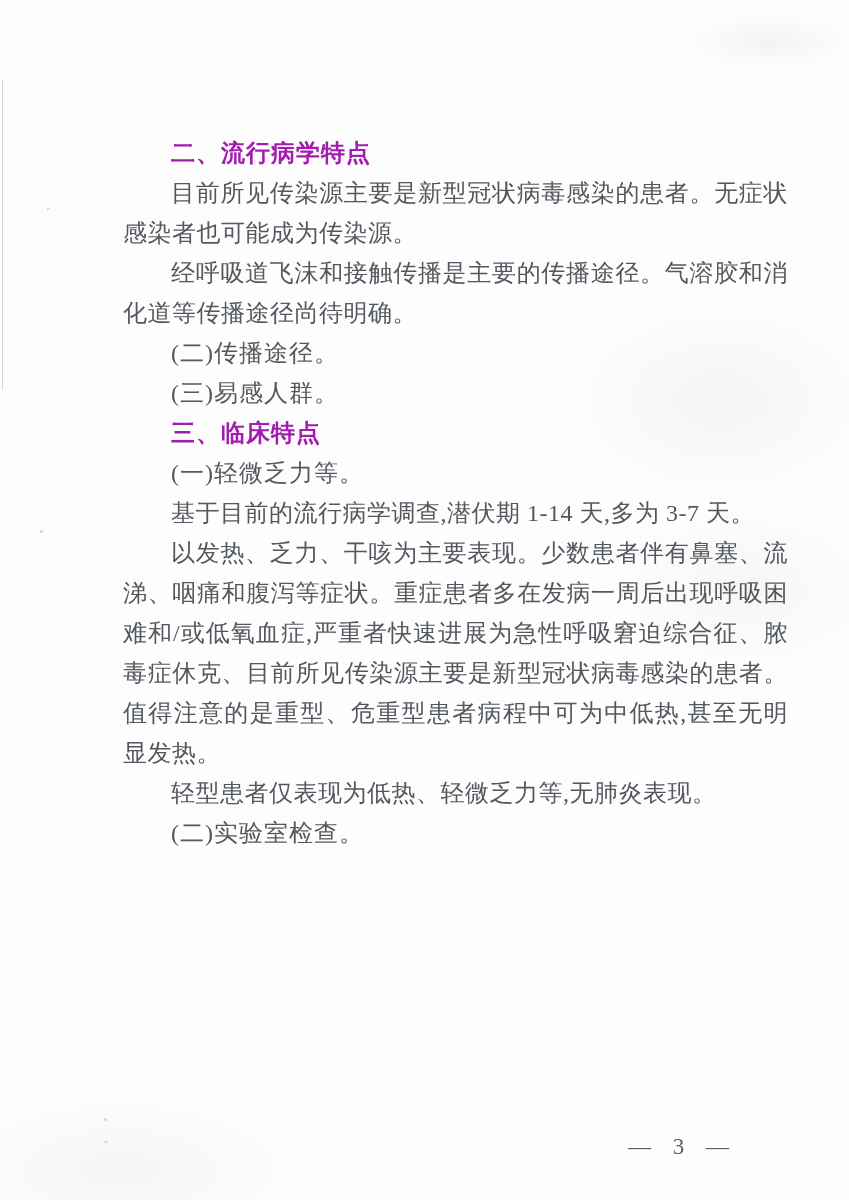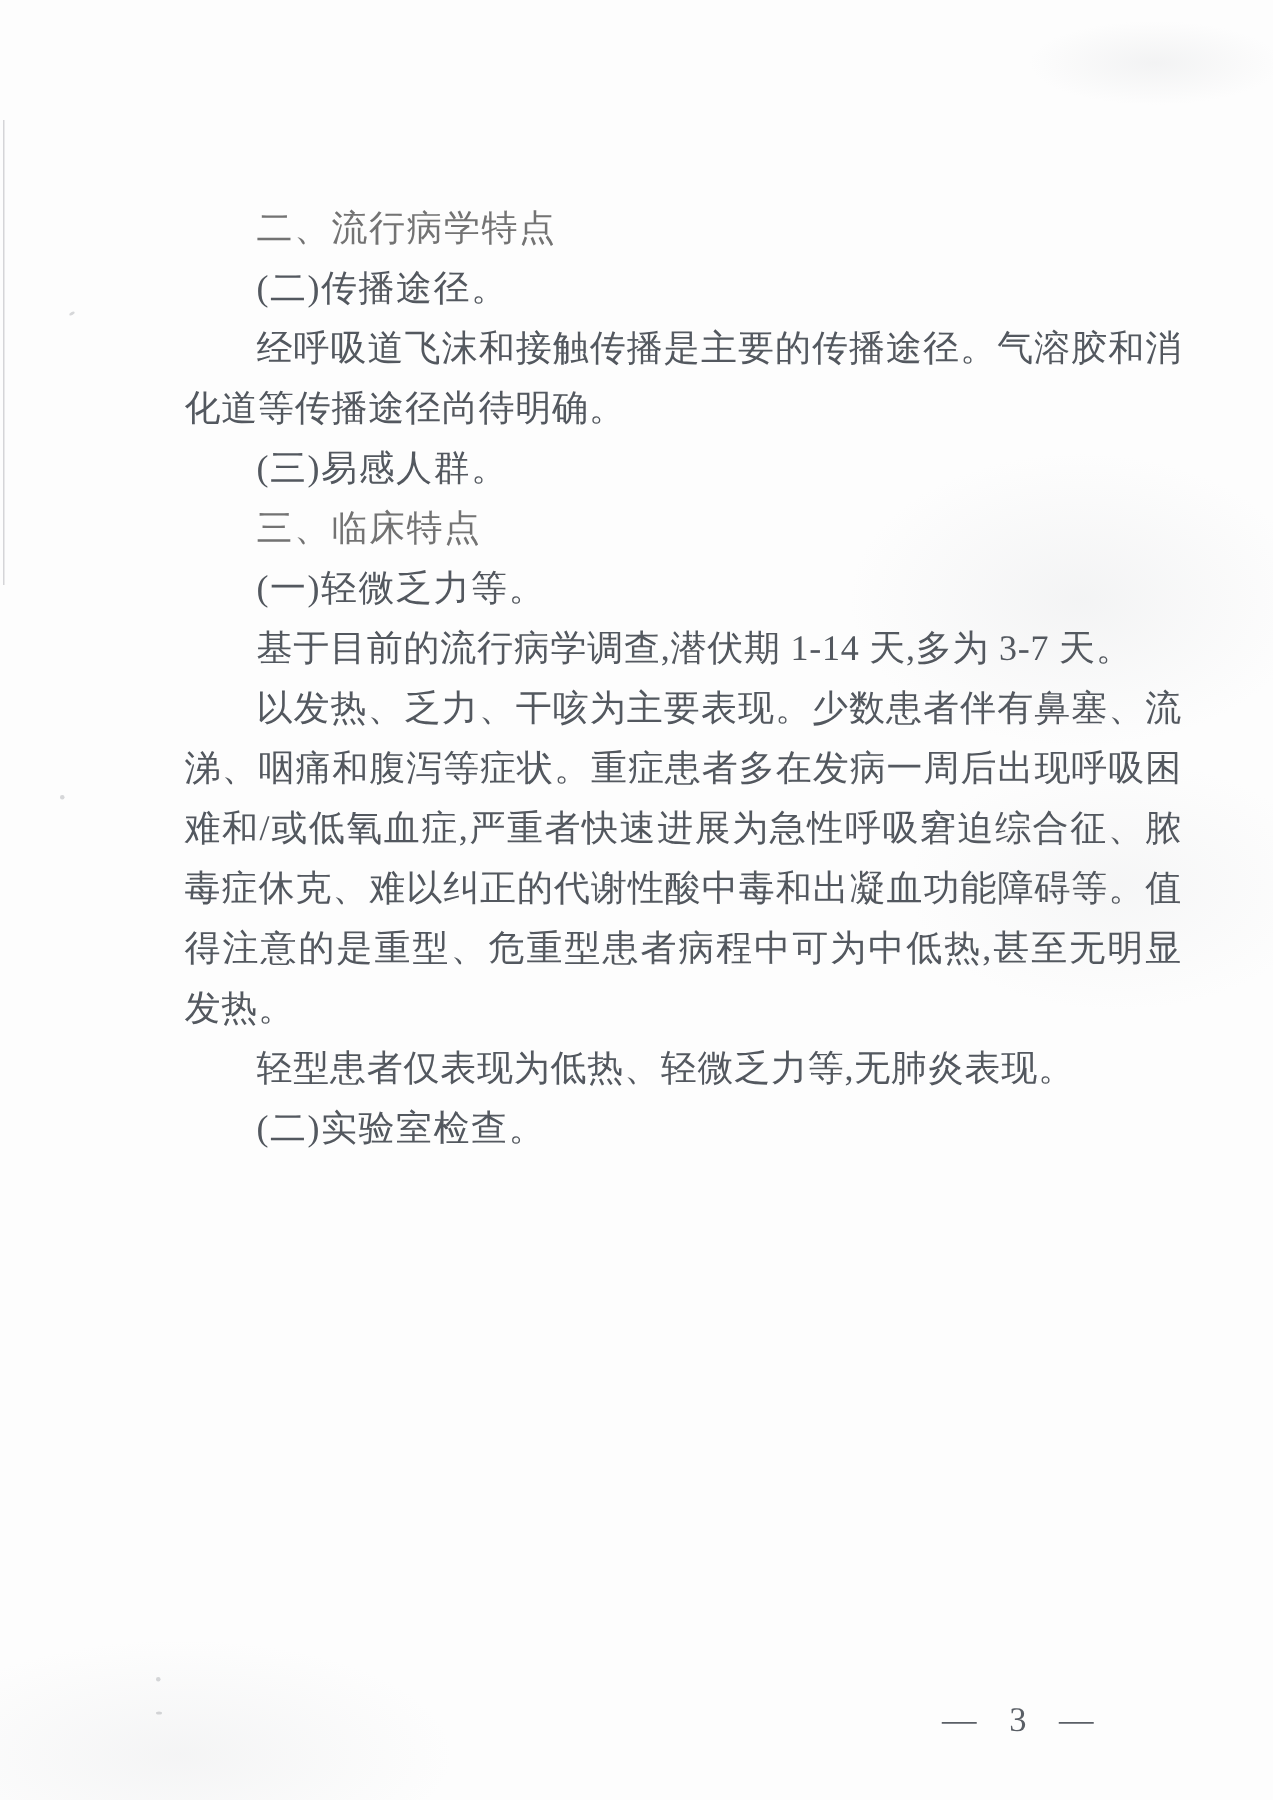--- a/index.html
+++ b/index.html
@@ -59,22 +59,22 @@
   }
   .block {
     margin: 0;
     text-indent: 2em;
   }
   .block.paragraph {
     text-align: justify;
   }
   .block.heading {
     font-family: "Liberation Sans", sans-serif;
-    font-weight: 400;
-    color: #737373;
+    font-weight: 700;
+    color: #a21caf;
     letter-spacing: 1px;
   }
   .block.subheading {
     letter-spacing: 1px;
   }
   .footer {
     position: absolute;
     left: 628px;
     top: 1133px;
     font-size: 23px;
@@ -91,26 +91,27 @@
 <div class="page">
 
   <div class="scan-line-left"></div>
   <div class="speck s1"></div>
   <div class="speck s2"></div>
   <div class="speck s3"></div>
   <div class="speck s4"></div>
 
   <div class="doc">
     <div class="block heading">二、流行病学特点</div>
+    <div class="block paragraph">目前所见传染源主要是新型冠状病毒感染的患者。无症状感染者也可能成为传染源。</div>
+    <div class="block paragraph">经呼吸道飞沫和接触传播是主要的传播途径。气溶胶和消化道等传播途径尚待明确。</div>
     <div class="block subheading">(二)传播途径。</div>
-    <div class="block paragraph">经呼吸道飞沫和接触传播是主要的传播途径。气溶胶和消化道等传播途径尚待明确。</div>
     <div class="block subheading">(三)易感人群。</div>
     <div class="block heading">三、临床特点</div>
     <div class="block subheading">(一)轻微乏力等。</div>
     <div class="block paragraph">基于目前的流行病学调查,潜伏期 1-14 天,多为 3-7 天。</div>
-    <div class="block paragraph">以发热、乏力、干咳为主要表现。少数患者伴有鼻塞、流涕、咽痛和腹泻等症状。重症患者多在发病一周后出现呼吸困难和/或低氧血症,严重者快速进展为急性呼吸窘迫综合征、脓毒症休克、难以纠正的代谢性酸中毒和出凝血功能障碍等。值得注意的是重型、危重型患者病程中可为中低热,甚至无明显发热。</div>
+    <div class="block paragraph">以发热、乏力、干咳为主要表现。少数患者伴有鼻塞、流涕、咽痛和腹泻等症状。重症患者多在发病一周后出现呼吸困难和/或低氧血症,严重者快速进展为急性呼吸窘迫综合征、脓毒症休克、目前所见传染源主要是新型冠状病毒感染的患者。值得注意的是重型、危重型患者病程中可为中低热,甚至无明显发热。</div>
     <div class="block paragraph">轻型患者仅表现为低热、轻微乏力等,无肺炎表现。</div>
     <div class="block subheading">(二)实验室检查。</div>
   </div>
 
   <div class="footer">— 3 —</div>
 
 </div>
 
 </body></html>

